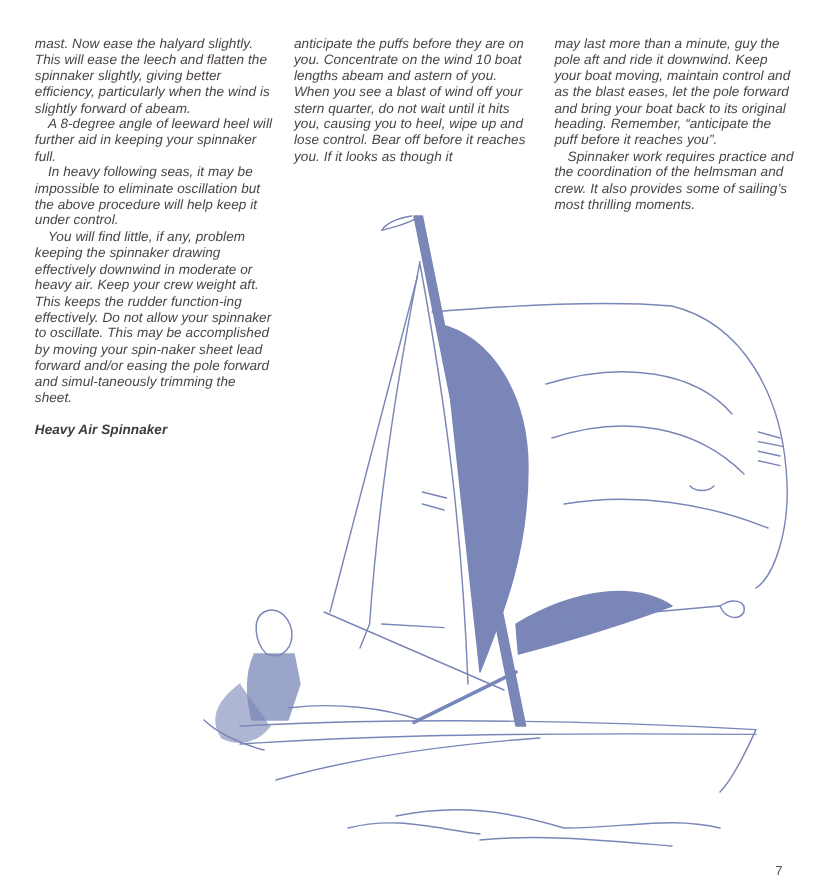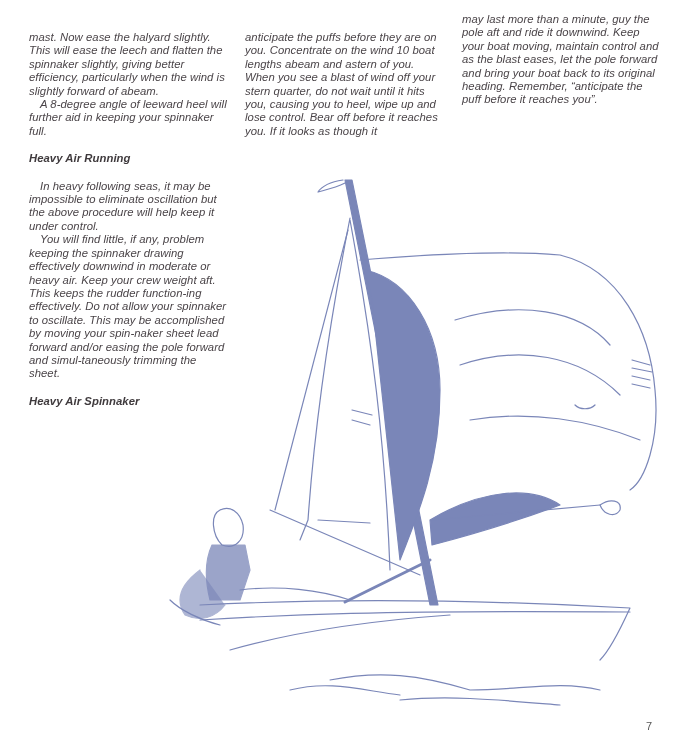--- a/index.html
+++ b/index.html
@@ -4,40 +4,40 @@
 <style>
   html, body { margin: 0; padding: 0; background: #ffffff; }
   body { width: 678px; height: 744px; position: relative; overflow: hidden;
          font-family: "Liberation Sans", sans-serif; color: #4a4448; }
   .col { position: absolute; font-size: 11.3px; line-height: 13.4px; letter-spacing: 0.05px; font-style: italic; }
   .col p { margin: 0; }
   .indent { text-indent: 11px; }
   .heading { font-weight: bold; font-size: 11.3px; margin: 14px 0 14px 0 !important; color: #3f3a3d; }
   #col1 { left: 29px; top: 31px; width: 200px; }
   #col2 { left: 245px; top: 31px; width: 200px; }
-  #col3 { left: 462px; top: 13px; width: 200px; }
+  #col3 { left: 462px; top: 31px; width: 200px; }
   #illus { position: absolute; left: 0; top: 0; width: 678px; height: 744px; pointer-events: none; }
   #page-number { position: absolute; left: 646px; top: 720px; font-size: 11px; color: #555; }
 </style>
 </head>
 <body>
 
 <div id="col1" class="col">
     <p>mast. Now ease the halyard slightly. This will ease the leech and flatten the spinnaker slightly, giving better efficiency, particularly when the wind is slightly forward of abeam.</p>
     <p class="indent">A 8-degree angle of leeward heel will further aid in keeping your spinnaker full.</p>
-    <p class="heading">Heavy Air Running</p>
     <p class="indent">In heavy following seas, it may be impossible to eliminate oscillation but the above procedure will help keep it under control.</p>
     <p class="indent">You will find little, if any, problem keeping the spinnaker drawing effectively downwind in moderate or heavy air. Keep your crew weight aft. This keeps the rudder function-ing effectively. Do not allow your spinnaker to oscillate. This may be accomplished by moving your spin-naker sheet lead forward and/or easing the pole forward and simul-taneously trimming the sheet.</p>
     <p class="heading">Heavy Air Spinnaker</p>
   </div>
 <div id="col2" class="col">
     <p>anticipate the puffs before they are on you. Concentrate on the wind 10 boat lengths abeam and astern of you. When you see a blast of wind off your stern quarter, do not wait until it hits you, causing you to heel, wipe up and lose control. Bear off before it reaches you. If it looks as though it</p>
   </div>
 <div id="col3" class="col">
     <p>may last more than a minute, guy the pole aft and ride it downwind. Keep your boat moving, maintain control and as the blast eases, let the pole forward and bring your boat back to its original heading. Remember, “anticipate the puff before it reaches you”.</p>
+    <p class="indent">Spinnaker work requires practice and the coordination of the helmsman and crew. It also provides some of sailing’s most thrilling moments.</p>
   </div>
 
 <svg id="illus" viewBox="0 0 678 744">
   <g fill="none" stroke="#7a86b8" stroke-width="1.2" stroke-linecap="round" stroke-linejoin="round">
 
     <path d="M345 180 L352 180 L438 605 L430 605 Z" fill="#7a86b8"></path>
 
     <path d="M345 183 C335 188 325 190 318 192 M318 192 C322 186 330 182 343 180"></path>
 
     <path d="M348 230 L275 510"></path>

